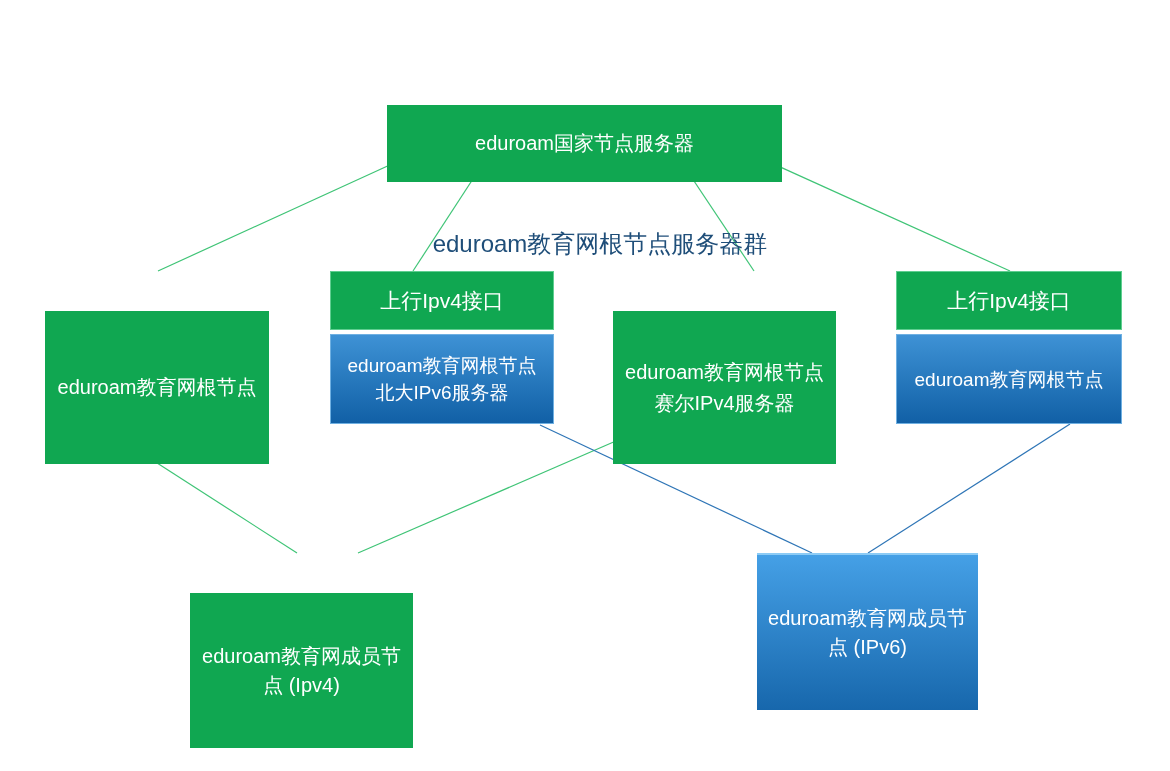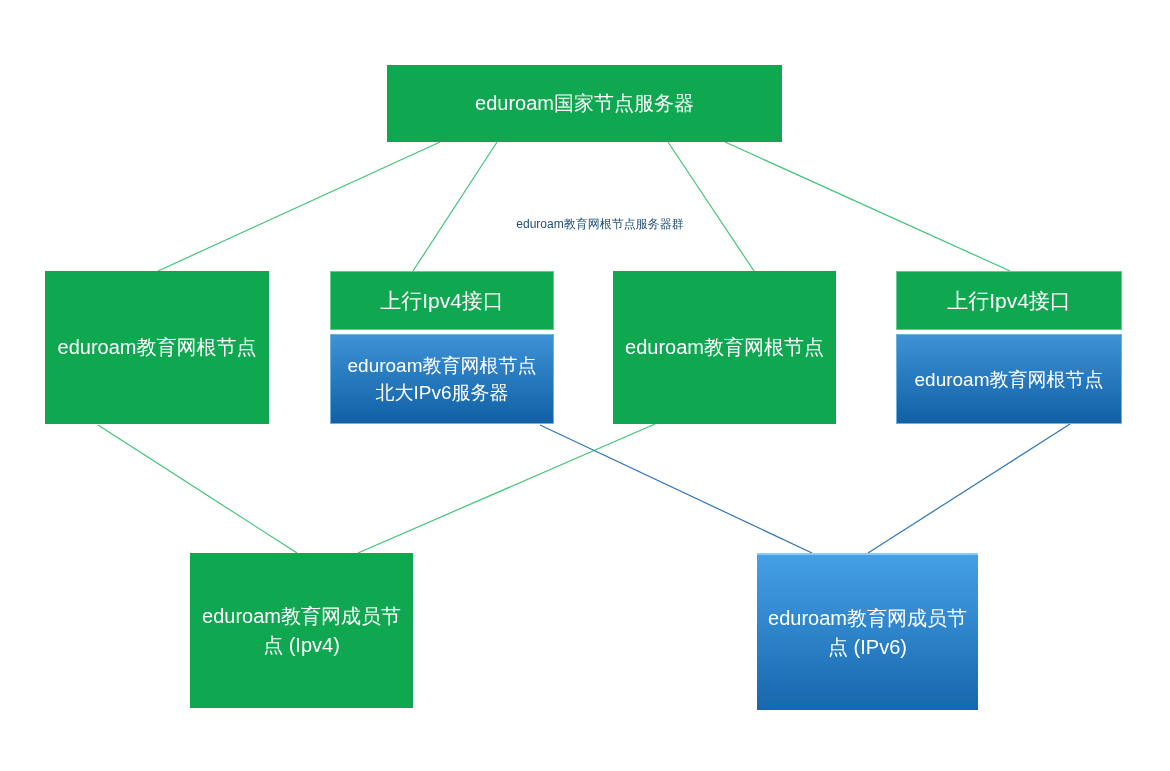--- a/index.html
+++ b/index.html
@@ -3,35 +3,35 @@
 <meta charset="utf-8">
 <style>
   html,body{margin:0;padding:0;background:#fff;}
   #canvas{position:relative;width:1170px;height:771px;background:#fff;overflow:hidden;
           font-family:"Liberation Sans","DejaVu Sans",sans-serif;}
   #connectors{position:absolute;left:0;top:0;width:1170px;height:771px;}
   .edge-green{stroke:var(--line-green);stroke-width:1.2;}
   .edge-blue{stroke:var(--line-blue);stroke-width:1.2;}
   .node{position:absolute;display:flex;flex-direction:column;align-items:center;justify-content:center;
         color:#fff;text-align:center;}
-  .green{background:var(--box-green);}
+  .green{background:var(--box-green);margin-top:40px;}
   .node .ln{line-height:31px;font-size:20px;}
   .top-box .ln{font-size:20px;line-height:31px;}
   .member .ln{line-height:29px;text-align:right;}
   .stack{padding:0;}
   .stack .hdr{width:100%;box-sizing:border-box;height:59px;display:flex;align-items:center;justify-content:center;
         background:var(--box-green);border:1px solid var(--green-rim);font-size:21px;}
   .stack .gap{height:4px;width:100%;background:#fff;}
   .stack .bdy{width:100%;box-sizing:border-box;flex:1;display:flex;flex-direction:column;align-items:center;justify-content:center;
         background:linear-gradient(180deg,var(--blue-top),var(--blue-bottom));border:1px solid var(--blue-rim);}
   .stack .bdy .ln{line-height:27px;font-size:19px;}
   .member-blue{background:linear-gradient(180deg,var(--mblue-top),var(--mblue-bottom));
         border-top:2px solid var(--mblue-rim);}
-  #cluster-label{position:absolute;left:400px;top:216px;width:400px;text-align:center;
-        color:var(--label-color);font-size:12px;}
+  #cluster-label{position:absolute;left:400px;top:228px;width:400px;text-align:center;
+        color:var(--label-color);font-size:24px;}
 </style>
 </head>
 <body>
 
 <div id="canvas">
   <svg id="connectors">
       <line x1="440" y1="142" x2="158" y2="271" class="edge-green"></line>
       <line x1="497" y1="142" x2="413" y2="271" class="edge-green"></line>
       <line x1="668" y1="142" x2="754" y2="271" class="edge-green"></line>
       <line x1="725" y1="142" x2="1010" y2="271" class="edge-green"></line>
@@ -55,20 +55,21 @@
     <div class="hdr">上行Ipv4接口</div>
     <div class="gap"></div>
     <div class="bdy">
       <div class="ln">eduroam教育网根节点</div>
       <div class="ln">北大IPv6服务器</div>
     </div>
   </div>
 
   <div class="node green" style="left:613px;top:271px;width:223px;height:153px;">
     <div class="ln">eduroam教育网根节点</div>
+    <div class="ln">赛尔IPv4服务器</div>
   </div>
 
   <div class="node stack" style="left:896px;top:271px;width:226px;height:153px;">
     <div class="hdr">上行Ipv4接口</div>
     <div class="gap"></div>
     <div class="bdy">
       <div class="ln">eduroam教育网根节点</div>
     </div>
   </div>
 

